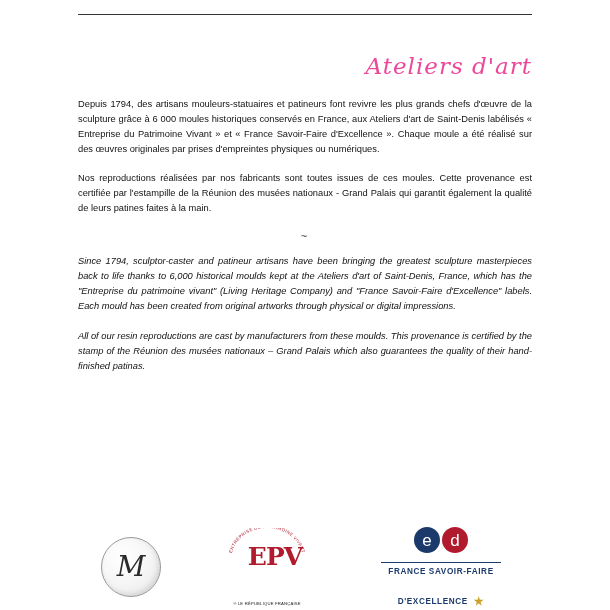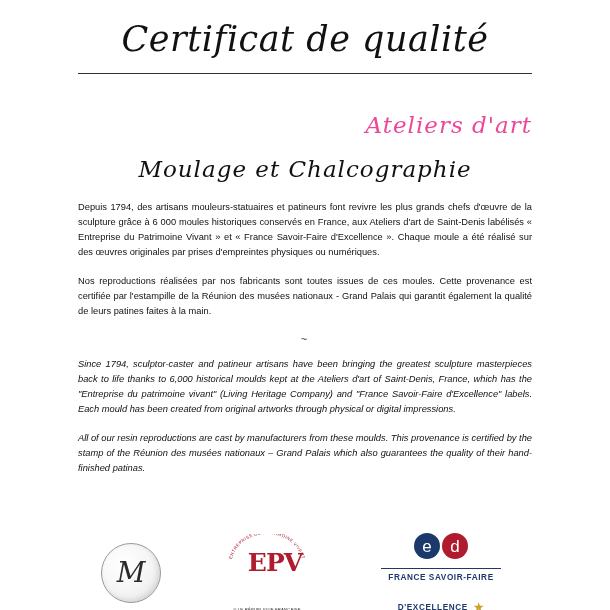--- a/index.html
+++ b/index.html
@@ -225,25 +225,23 @@
     width: 120px;
     border-top: 1px solid #1b3a6b;
     margin: 3px 0 4px 0;
   }
 </style>
 </head>
 <body>
 
 <div class="page">
 
-  <div class="cert-title">Certificat de qualité</div>
   <hr class="rule">
 
   <div class="subtitle-1">Ateliers d'art</div>
-  <div class="subtitle-2">Moulage et Chalcographie</div>
 
   <div class="body-block">
     <p class="para fr">Depuis 1794, des artisans mouleurs-statuaires et patineurs font revivre les plus grands chefs d'œuvre de la sculpture grâce à 6 000 moules historiques conservés en France, aux Ateliers d'art de Saint-Denis labélisés « Entreprise du Patrimoine Vivant » et « France Savoir-Faire d'Excellence ». Chaque moule a été réalisé sur des œuvres originales par prises d'empreintes physiques ou numériques.</p>
     <p class="para fr">Nos reproductions réalisées par nos fabricants sont toutes issues de ces moules. Cette provenance est certifiée par l'estampille de la Réunion des musées nationaux - Grand Palais qui garantit également la qualité de leurs patines faites à la main.</p>
   </div>
 
   <div class="sep">~</div>
 
   <div class="en-block">
     <p class="para en">Since 1794, sculptor-caster and patineur artisans have been bringing the greatest sculpture masterpieces back to life thanks to 6,000 historical moulds kept at the Ateliers d'art of Saint-Denis, France, which has the "Entreprise du patrimoine vivant" (Living Heritage Company) and "France Savoir-Faire d'Excellence" labels. Each mould has been created from original artworks through physical or digital impressions.</p>

